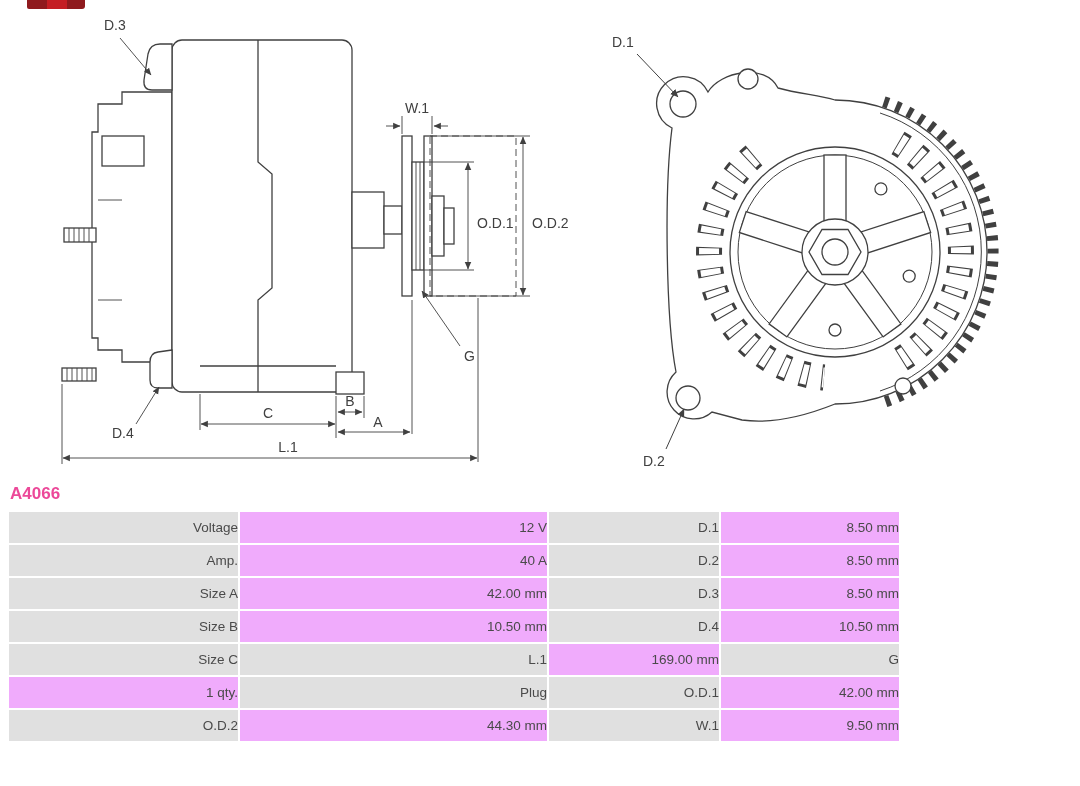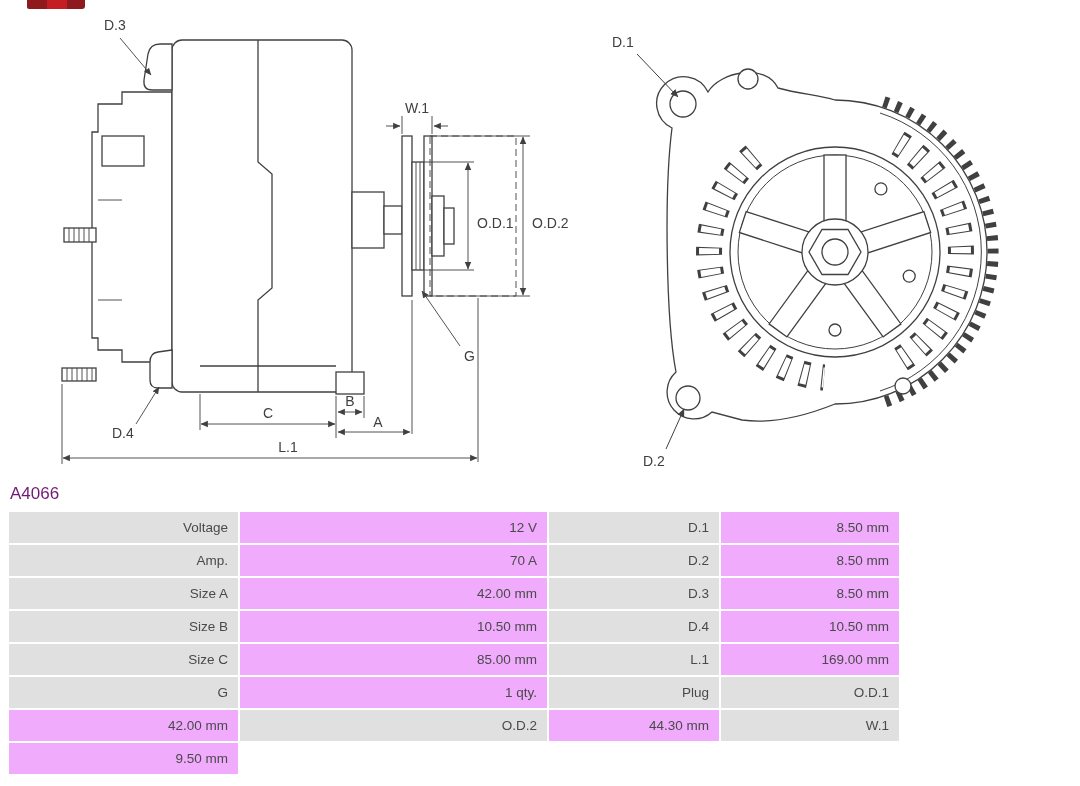--- a/index.html
+++ b/index.html
@@ -2,23 +2,23 @@
 <html><head>
 <meta charset="utf-8">
 <style>
   *{margin:0;padding:0;box-sizing:border-box}
   html,body{width:1080px;height:786px;background:#ffffff;font-family:"Liberation Sans",sans-serif;overflow:hidden}
   .page{position:relative;width:908px;height:786px}
   .logo{position:absolute;left:27px;top:0;width:58px;height:9px;border-radius:0 0 3px 2px;
         background:linear-gradient(90deg,#8f1a1e 0 20px,#c41e24 20px 40px,#8f1a1e 40px 100%)}
   .diagram{position:relative;width:1080px;height:482px}
   .diagram svg{display:block}
-  .part-number{margin:2px 0 8px 10px;font-size:17px;line-height:20px;color:#701a75;font-weight:400}
+  .part-number{margin:2px 0 8px 10px;font-size:17px;line-height:20px;color:#ec4899;font-weight:700}
   .spec-table{display:grid;grid-template-columns:229px 307px 170px 1fr;gap:2px;margin:0 9px;background:#ffffff}
-  .cell{height:31px;line-height:31px;padding-right:10px;text-align:right;font-size:13.5px;color:#4a4a4a;
+  .cell{height:31px;line-height:31px;padding-right:0;text-align:right;font-size:13.5px;color:#4a4a4a;
         white-space:nowrap;overflow:hidden}
   .cell.label{background:#e0e0e0}
   .cell.value{background:#f0abfc}
   text{font-size:14px;fill:#404040;font-family:"Liberation Sans",sans-serif}
 </style>
 </head>
 <body>
 
 <div class="page">
 
@@ -153,36 +153,35 @@
 
   <div class="part-number">A4066</div>
 
   <div class="spec-table">
     <div class="cell label">Voltage</div>
     <div class="cell value">12 V</div>
     <div class="cell label">D.1</div>
     <div class="cell value">8.50 mm</div>
 
     <div class="cell label">Amp.</div>
-    <div class="cell value">70 A</div>
+    <div class="cell value">40 A</div>
     <div class="cell label">D.2</div>
     <div class="cell value">8.50 mm</div>
 
     <div class="cell label">Size A</div>
     <div class="cell value">42.00 mm</div>
     <div class="cell label">D.3</div>
     <div class="cell value">8.50 mm</div>
 
     <div class="cell label">Size B</div>
     <div class="cell value">10.50 mm</div>
     <div class="cell label">D.4</div>
     <div class="cell value">10.50 mm</div>
 
     <div class="cell label">Size C</div>
-    <div class="cell value">85.00 mm</div>
     <div class="cell label">L.1</div>
     <div class="cell value">169.00 mm</div>
 
     <div class="cell label">G</div>
     <div class="cell value">1 qty.</div>
     <div class="cell label">Plug</div>
 
     <div class="cell label">O.D.1</div>
     <div class="cell value">42.00 mm</div>
     <div class="cell label">O.D.2</div>

